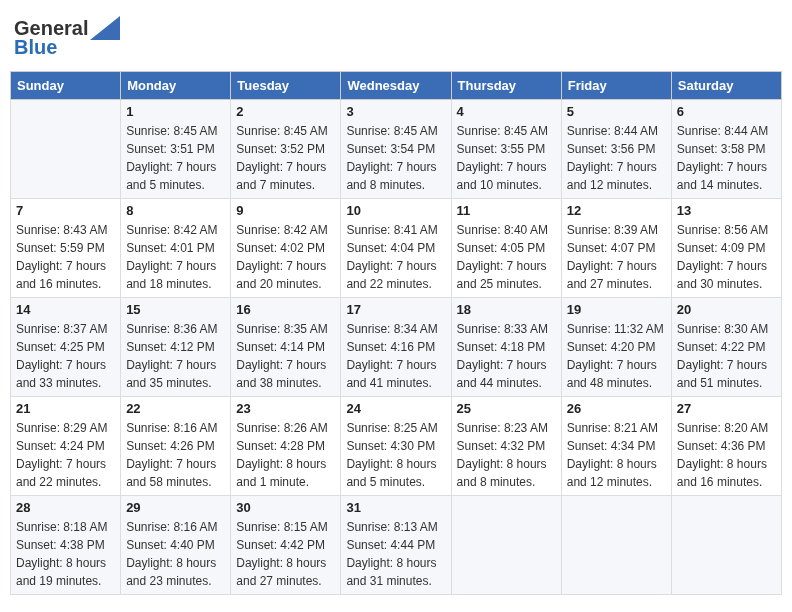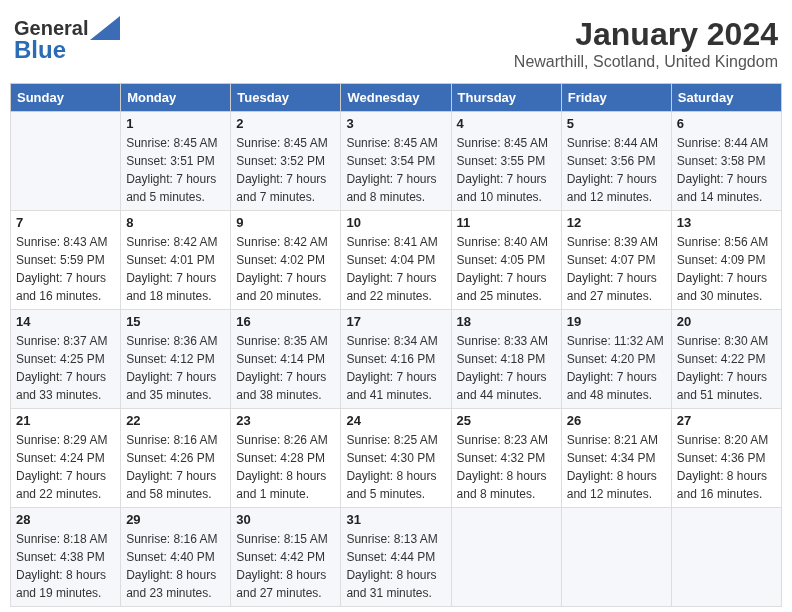--- a/index.html
+++ b/index.html
@@ -21,21 +21,21 @@
       display: flex;
       align-items: center;
       gap: 0;
     }
     .logo-text-general {
       font-size: 20px;
       font-weight: bold;
       color: #333;
     }
     .logo-text-blue {
-      font-size: 24px;
+      font-size: 20px;
       font-weight: bold;
       color: #2a6cb5;
     }
     .title-area {
       text-align: right;
     }
     .month-title {
       font-size: 32px;
       font-weight: bold;
       color: #333;
@@ -97,24 +97,20 @@
     <div style="display:flex;flex-direction:column;align-items:flex-start;">
       <div style="display:flex;align-items:center;">
         <span class="logo-text-general">General</span>
         <svg width="30" height="24" viewBox="0 0 30 24" style="margin-left:2px;">
           <polygon points="0,24 30,0 30,24" fill="#3a6db5"></polygon>
         </svg>
       </div>
       <span class="logo-text-blue" style="margin-top:-4px;">Blue</span>
     </div>
   </div>
-  <div class="title-area">
-    <div class="month-title">January 2024</div>
-    <div class="location-title">Newarthill, Scotland, United Kingdom</div>
-  </div>
 </div>
 
 <table class="calendar-table">
   <thead>
     <tr id="header-row">
     <th>Sunday</th>
         <th>Monday</th>
         <th>Tuesday</th>
         <th>Wednesday</th>
         <th>Thursday</th>

